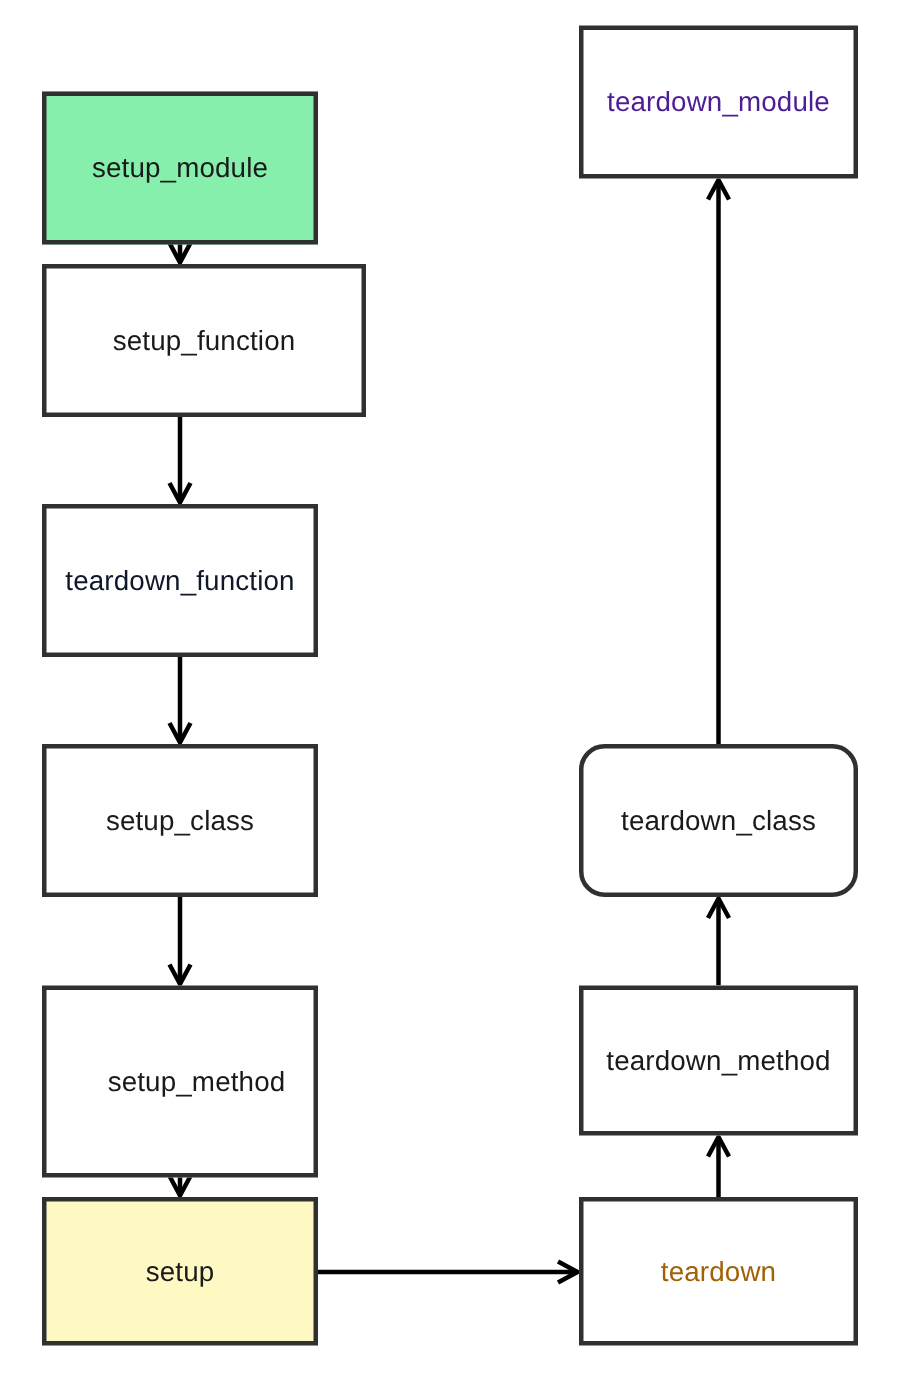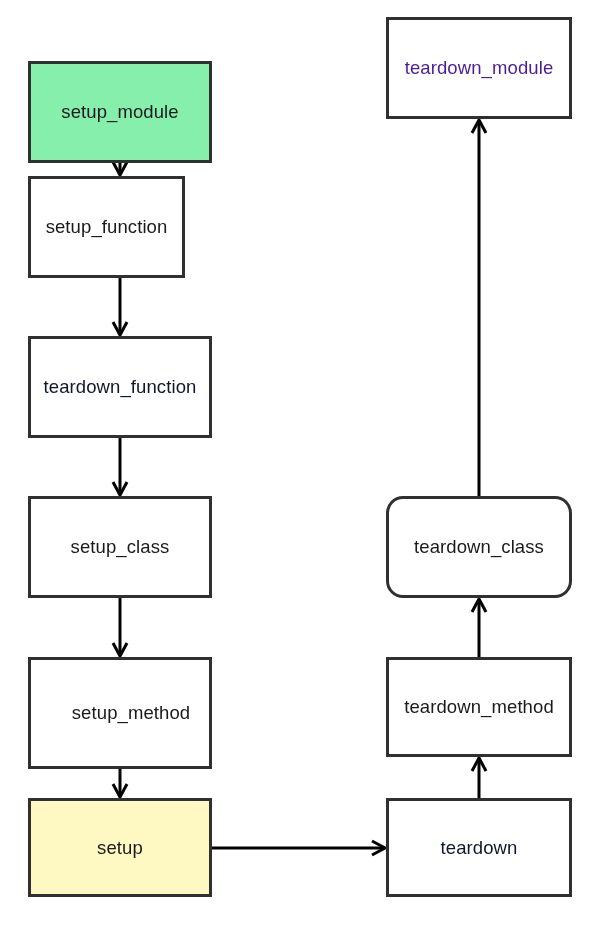--- a/index.html
+++ b/index.html
@@ -105,40 +105,40 @@
     </div>
     <div class="edge" style="left: 465px; top: 105px; width: 28px; height: 405px;">
       <svg width="28" height="405" viewBox="0 0 28 405">
         <line x1="14" y1="391" x2="14" y2="15" stroke="#000000" stroke-width="3"></line>
         <polyline points="7,28 14,15 21,28" fill="none" stroke="#000000" stroke-width="3" stroke-linecap="butt" stroke-linejoin="miter"></polyline>
       </svg>
     </div>
     <div class="node" style="left: 28px; top: 17px; width: 184px; height: 102px; border-color: rgb(48, 48, 48); background: #86efac; color: rgb(26, 26, 26); margin-top: 44px;">
       <span class="node-label">setup_module</span>
     </div>
-    <div class="node" style="left: 28px; top: 176px; width: 157px; height: 102px; border-color: rgb(48, 48, 48); background: rgb(255, 255, 255); color: rgb(26, 26, 26);">
+    <div class="node" style="left: 28px; top: 176px; width: 216px; height: 102px; border-color: rgb(48, 48, 48); background: rgb(255, 255, 255); color: rgb(26, 26, 26);">
       <span class="node-label">setup_function</span>
     </div>
     <div class="node" style="left: 28px; top: 336px; width: 184px; height: 102px; border-color: rgb(48, 48, 48); background: rgb(255, 255, 255); color: #0f172a;">
       <span class="node-label">teardown_function</span>
     </div>
     <div class="node" style="left: 28px; top: 496px; width: 184px; height: 102px; border-color: rgb(48, 48, 48); background: rgb(255, 255, 255); color: rgb(26, 26, 26); align-items: center;">
       <span class="node-label">setup_class</span>
     </div>
-    <div class="node" style="left: 28px; top: 657px; width: 184px; height: 112px; border-color: rgb(48, 48, 48); background: rgb(255, 255, 255); color: rgb(26, 26, 26); padding-left: 28px;">
+    <div class="node" style="left: 28px; top: 657px; width: 184px; height: 128px; border-color: rgb(48, 48, 48); background: rgb(255, 255, 255); color: rgb(26, 26, 26); padding-left: 28px;">
       <span class="node-label">setup_method</span>
     </div>
     <div class="node" style="left: 28px; top: 798px; width: 184px; height: 99px; border-color: rgb(48, 48, 48); background: #fef9c3; color: rgb(26, 26, 26);">
       <span class="node-label">setup</span>
     </div>
     <div class="node" style="left: 386px; top: 17px; width: 186px; height: 102px; border-color: rgb(48, 48, 48); background: rgb(255, 255, 255); color: #4c1d95;">
       <span class="node-label">teardown_module</span>
     </div>
     <div class="node" style="left: 386px; top: 496px; width: 186px; height: 102px; border-color: rgb(48, 48, 48); background: rgb(255, 255, 255); color: rgb(26, 26, 26); border-radius: 17px;">
       <span class="node-label">teardown_class</span>
     </div>
     <div class="node" style="left: 386px; top: 657px; width: 186px; height: 100px; border-color: rgb(48, 48, 48); background: rgb(255, 255, 255); color: rgb(26, 26, 26);">
       <span class="node-label">teardown_method</span>
     </div>
-    <div class="node" style="left: 386px; top: 798px; width: 186px; height: 99px; border-color: rgb(48, 48, 48); background: rgb(255, 255, 255); color: #0f172a; text-align: center;">
+    <div class="node" style="left: 386px; top: 798px; width: 186px; height: 99px; border-color: rgb(48, 48, 48); background: rgb(255, 255, 255); color: #a16207; text-align: center;">
       <span class="node-label">teardown</span>
     </div>
   </div>
 
 </body></html>

